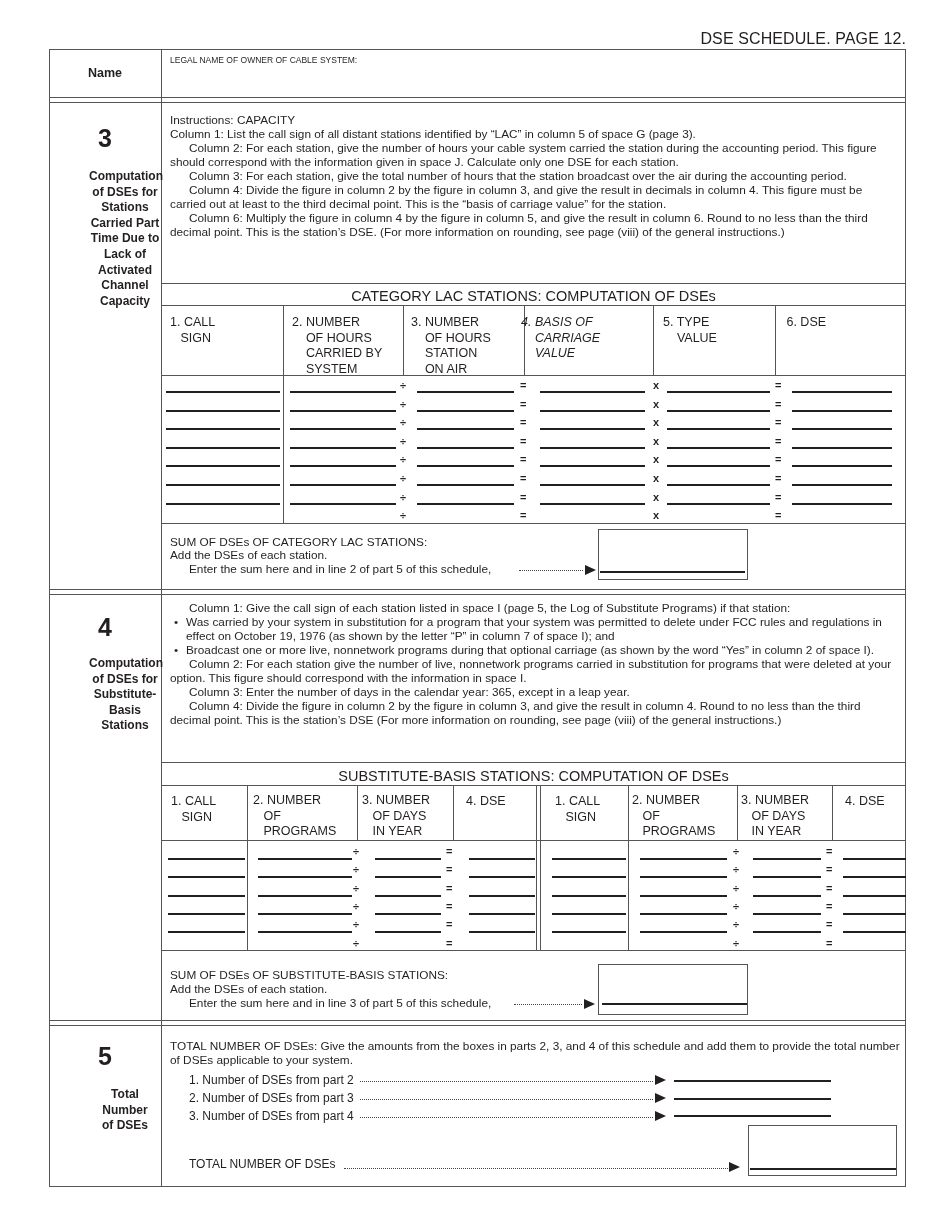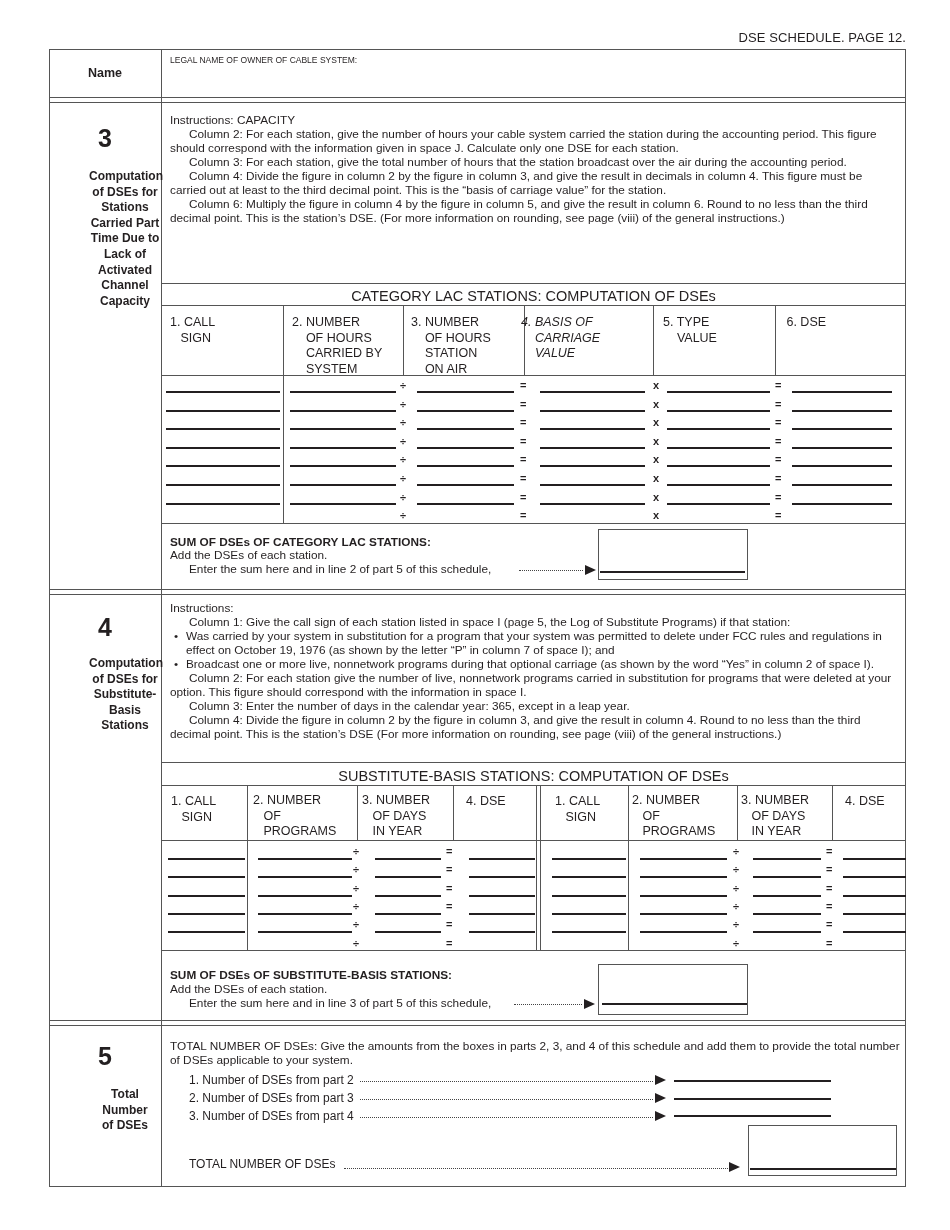--- a/index.html
+++ b/index.html
@@ -1,38 +1,38 @@
 <!DOCTYPE html>
 <html><head>
 <meta charset="utf-8">
 <style>
   * { box-sizing: border-box; margin: 0; padding: 0; }
   body { width: 950px; height: 1230px; background: #fff; color: #231f20; font-family: "Liberation Sans", sans-serif; position: relative; overflow: hidden; }
   .abs { position: absolute; }
-  .page-hdr { position: absolute; right: 44px; top: 30px; font-size: 13px; letter-spacing: 0.1px; }
+  .page-hdr { position: absolute; right: 44px; top: 30px; font-size: 16px; letter-spacing: 0.1px; }
   .frame { position: absolute; left: 49px; top: 49px; width: 857px; height: 1138px; border: 1px solid #555; }
   .hline { position: absolute; left: 49px; width: 857px; height: 1px; background: #555; }
   .hline-in { position: absolute; left: 161px; width: 745px; height: 1px; background: #555; }
   .vline { position: absolute; width: 1px; background: #555; }
   .side-num { position: absolute; left: 49px; width: 112px; text-align: center; font-weight: bold; font-size: 25px; }
   .side-title { position: absolute; left: 49px; width: 112px; text-align: center; font-weight: bold; font-size: 12px; line-height: 15.6px; padding-left: 40px; }
   .name-label { position: absolute; left: 49px; width: 112px; top: 66px; text-align: center; font-weight: bold; font-size: 12.5px; }
   .legal { position: absolute; left: 170px; top: 55px; font-size: 8.5px; }
   .instr { position: absolute; left: 170px; width: 730px; font-size: 11.8px; line-height: 14px; }
   .instr p { margin: 0; }
   .instr .ind { text-indent: 19px; }
   .instr b { font-weight: normal; }
   .bullet { position: relative; padding-left: 16px; }
   .bullet::before { content: "•"; position: absolute; left: 4px; top: 0; }
   .tbl-title { position: absolute; left: 161px; width: 745px; text-align: center; font-size: 14.5px; }
   .col-hdr { position: absolute; font-size: 12.5px; line-height: 15.5px; white-space: pre; }
   .blank { position: absolute; height: 2px; background: #231f20; border: none; }
   .op { position: absolute; font-size: 11px; font-weight: bold; line-height: 11px; }
   .sumbox { position: absolute; border: 1px solid #555; background: #fff; }
-  .sum-title { position: absolute; left: 170px; font-size: 11.8px; font-weight: bold; }
+  .sum-title { position: absolute; left: 170px; font-size: 11.8px; font-weight: normal; }
   .sum-txt { position: absolute; font-size: 11.8px; }
   .dots { position: absolute; height: 1px; border-top: 1px dotted #444; }
   .arrow { position: absolute; width: 0; height: 0; border-top: 5px solid transparent; border-bottom: 5px solid transparent; border-left: 11px solid #231f20; }
   .line5 { position: absolute; font-size: 12px; }
 </style>
 </head>
 <body>
 
 <div class="page-hdr">DSE SCHEDULE. PAGE 12.</div>
 
@@ -53,20 +53,21 @@
   <div>Carried Part</div>
   <div>Time Due to</div>
   <div>Lack of</div>
   <div>Activated</div>
   <div>Channel</div>
   <div>Capacity</div>
 </div>
 
 <div class="instr" style="top:113px;">
   <p><b>Instructions: CAPACITY</b></p>
+  <p><b>Column 1:</b><span> List the call sign of all distant stations identified by “LAC” in column 5 of space G (page 3).</span></p>
   <p class="ind"><b>Column 2:</b><span> For each station, give the number of hours your cable system carried the station during the accounting period. This figure should correspond with the information given in space J. Calculate only one DSE for each station.</span></p>
   <p class="ind"><b>Column 3:</b><span> For each station, give the total number of hours that the station broadcast over the air during the accounting period.</span></p>
   <p class="ind"><b>Column 4:</b><span> Divide the figure in column 2 by the figure in column 3, and give the result in decimals in column 4. This figure must be carried out at least to the third decimal point. This is the “basis of carriage value” for the station.</span></p>
   <p class="ind"><b>Column 6:</b><span> Multiply the figure in column 4 by the figure in column 5, and give the result in column 6. Round to no less than the third decimal point. This is the station’s DSE. (For more information on rounding, see page (viii) of the general instructions.)</span></p>
 </div>
 
 <div class="hline-in" style="top:283px;"></div>
 <div class="tbl-title" style="top:288px;">CATEGORY LAC STATIONS: COMPUTATION OF DSEs</div>
 <div class="hline-in" style="top:305px;"></div>
 
@@ -185,21 +186,20 @@
 
 <div class="side-num" style="top:613px;">4</div>
 <div class="side-title" style="top:656px;">
   <div>Computation</div>
   <div>of DSEs for</div>
   <div>Substitute-</div>
   <div>Basis Stations</div>
 </div>
 
 <div class="instr" style="top:601px;">
-  <p><b>Instructions:</b></p>
   <p class="ind"><b>Column 1:</b><span> Give the call sign of each station listed in space I (page 5, the Log of Substitute Programs) if that station:</span></p>
   <p class="bullet">Was carried by your system in substitution for a program that your system was permitted to delete under FCC rules and regulations in effect on October 19, 1976 (as shown by the letter “P” in column 7 of space I); and</p>
   <p class="bullet">Broadcast one or more live, nonnetwork programs during that optional carriage (as shown by the word “Yes” in column 2 of space I).</p>
   <p class="ind"><b>Column 2:</b><span> For each station give the number of live, nonnetwork programs carried in substitution for programs that were deleted at your option. This figure should correspond with the information in space I.</span></p>
   <p class="ind"><b>Column 3:</b><span> Enter the number of days in the calendar year: 365, except in a leap year.</span></p>
   <p class="ind"><b>Column 4:</b><span> Divide the figure in column 2 by the figure in column 3, and give the result in column 4. Round to no less than the third decimal point. This is the station’s DSE (For more information on rounding, see page (viii) of the general instructions.)</span></p>
 </div>
 
 <div class="hline-in" style="top:762px;"></div>
 <div class="tbl-title" style="top:768px; font-size:14.5px; line-height:17px;">SUBSTITUTE-BASIS  STATIONS: COMPUTATION OF DSEs</div>

